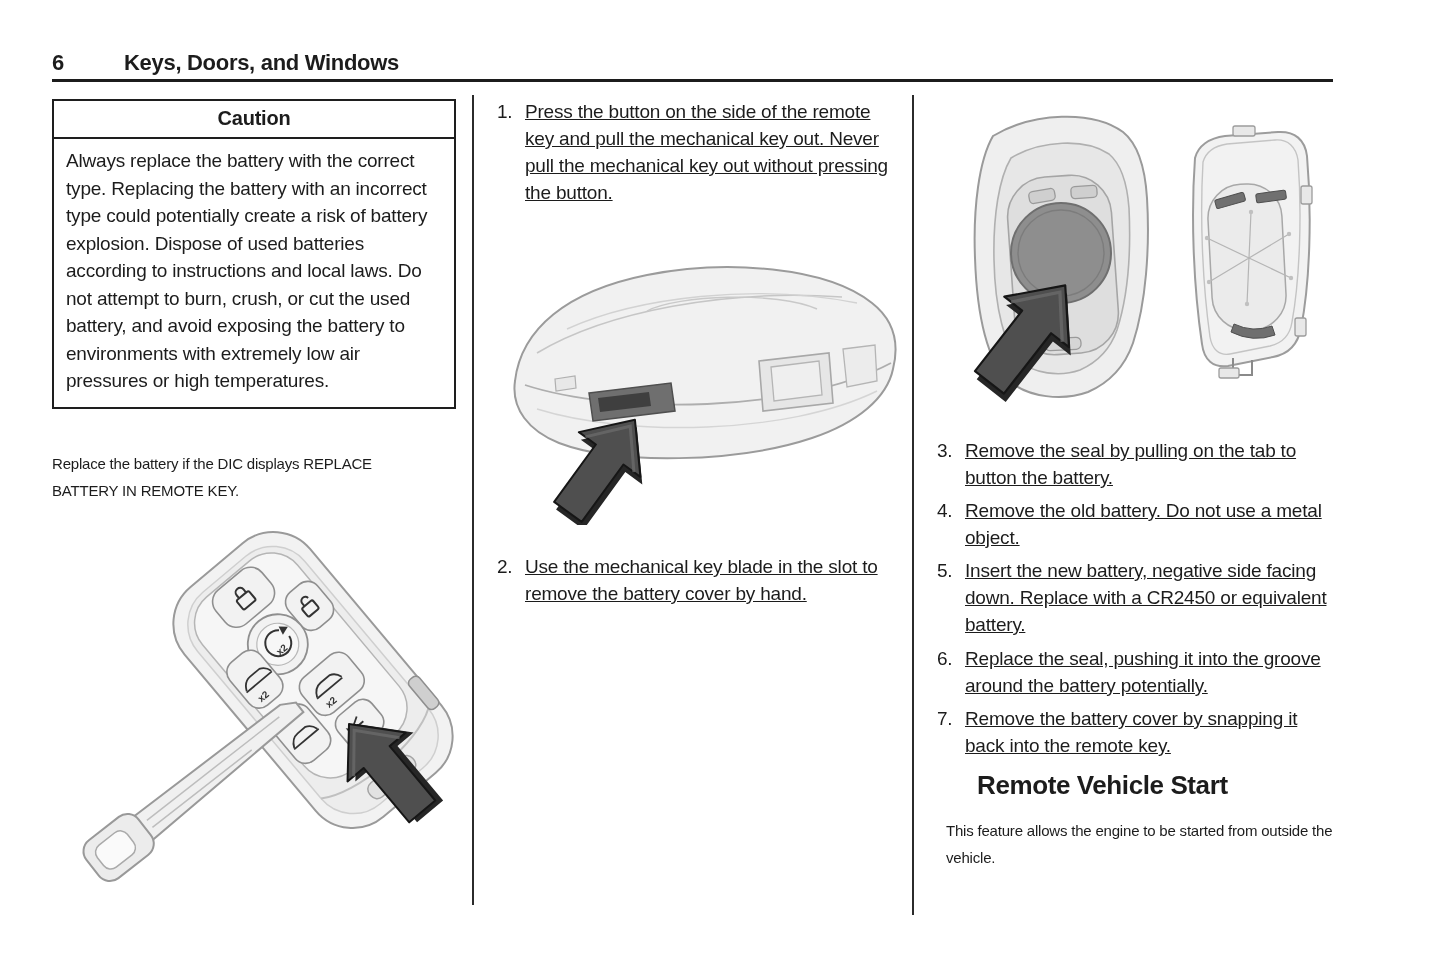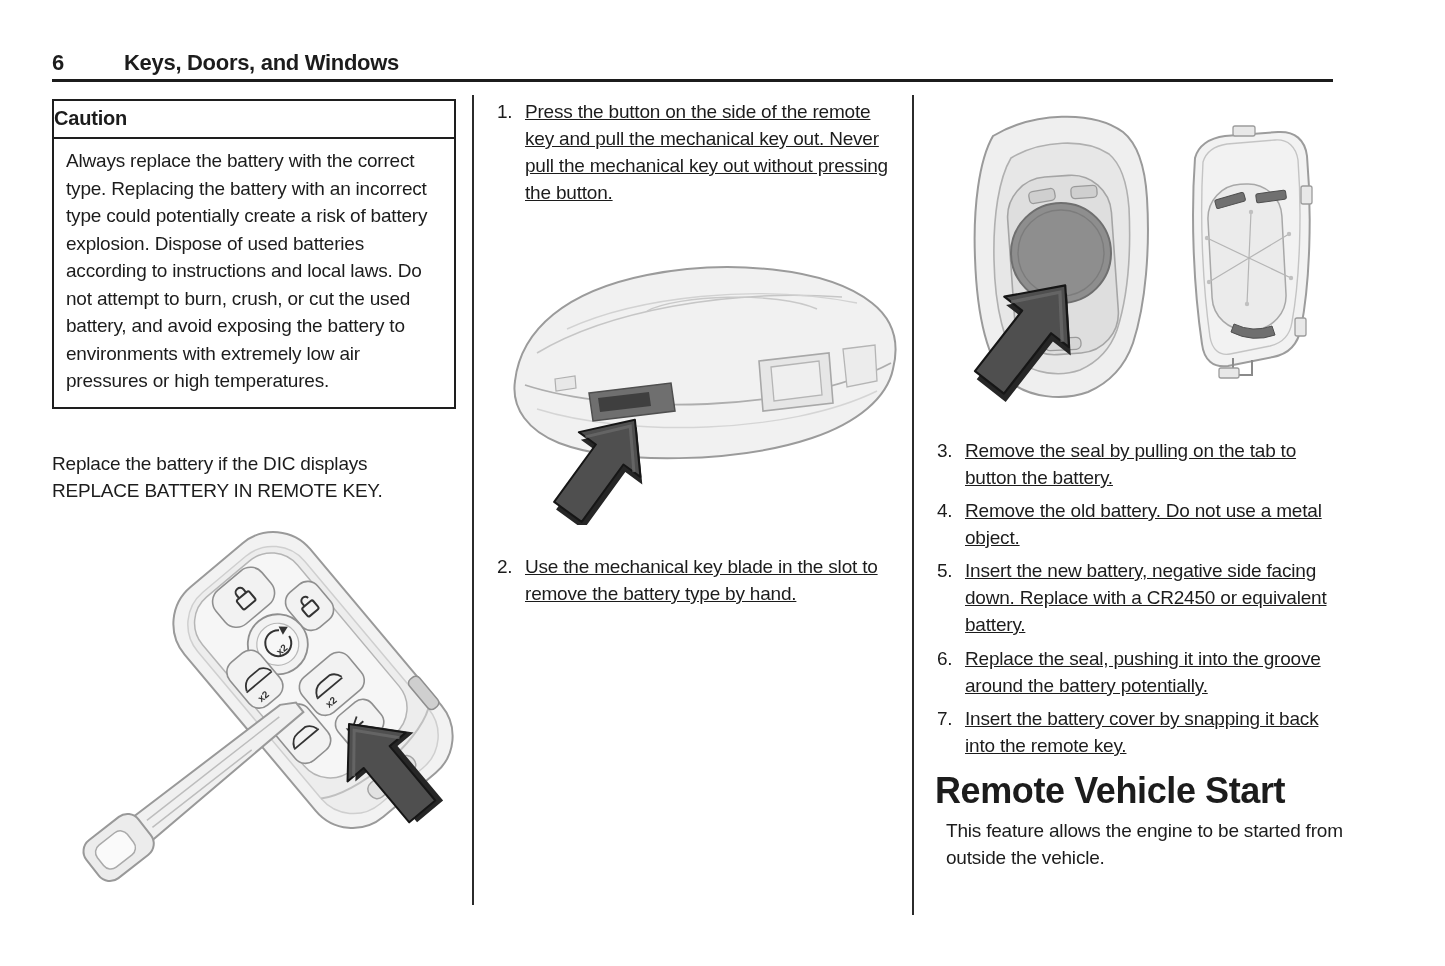--- a/index.html
+++ b/index.html
@@ -7,27 +7,27 @@
     width:1445px;height:966px;background:#ffffff;position:relative;
     font-family:"Liberation Sans", sans-serif;color:#1c1c1c;
     -webkit-font-smoothing:antialiased;
   }
   .abs{position:absolute;}
   .pagenum{left:52px;top:50px;font-size:22px;font-weight:bold;letter-spacing:-0.3px;}
   .chapter{left:124px;top:50px;font-size:22px;font-weight:bold;letter-spacing:-0.3px;text-align:center;}
   .headrule{left:52px;top:79px;width:1281px;height:3px;background:#1c1c1c;}
   .vdivider{width:2px;background:#2b2b2b;}
   .caution-box{left:52px;top:99px;width:404px;border:2px solid #1e1e1e;box-sizing:border-box;background:#fff;}
-  .caution-title{font-size:20px;font-weight:bold;text-align:left;padding:6px 0 7px 0;border-bottom:2px solid #1e1e1e;letter-spacing:-0.2px;}
+  .caution-title{font-size:20px;font-weight:bold;text-align:center;padding:6px 0 7px 0;border-bottom:2px solid #1e1e1e;letter-spacing:-0.2px;}
   .caution-body{font-size:19px;line-height:27.5px;padding:8px 20px 12px 12px;letter-spacing:-0.2px;}
-  .para{font-size:19px;line-height:27px;letter-spacing:-0.2px;}
+  .para{font-size:15px;line-height:27px;letter-spacing:-0.2px;}
   .step{display:flex;font-size:19px;line-height:27px;letter-spacing:-0.2px;}
   .step .num{width:28px;flex:none;}
   .step .txt{flex:1;text-decoration:underline;}
-  .rvs-heading{font-size:36px;font-weight:bold;letter-spacing:-0.4px;}
+  .rvs-heading{font-size:26px;font-weight:bold;letter-spacing:-0.4px;margin-left:42px;}
   svg{display:block;}
   svg text{font-family:"Liberation Sans", sans-serif;}
 </style>
 </head>
 <body>
 
 <svg width="0" height="0" style="position:absolute" aria-hidden="true">
   <defs>
     <g id="arrow3d">
       <polygon points="0,-56 38,-13 17,-13 17,58 -17,58 -17,-13 -38,-13" transform="translate(6,5)" fill="#262626"></polygon>
@@ -162,21 +162,21 @@
     <path d="M 58,146 l 20,-3 l 1,12 l -20,3 Z" fill="#e8e8e8" stroke="#b0b0b0" stroke-width="1.2"></path>
   </g>
 
   <g transform="translate(105,232) rotate(36)">
     <use href="#arrow3d"></use>
   </g>
 </svg>
 
 <div class="abs step" style="left:497px;top:553px;width:392px;">
   <span class="num">2.</span>
-  <span class="txt">Use the mechanical key blade in the slot to remove the battery type by hand.</span>
+  <span class="txt">Use the mechanical key blade in the slot to remove the battery cover by hand.</span>
 </div>
 
 <svg class="abs" style="left:933px;top:98px;" width="420" height="330" viewBox="0 0 420 330">
 
   <g>
     <path d="M 60,38 C 100,14 160,12 190,34 C 205,46 212,68 214,100 C 217,150 213,205 200,245
              C 192,268 178,284 155,294 C 130,303 95,300 75,282 C 55,264 44,220 42,160
              C 40,110 46,62 60,38 Z" fill="#efefef" stroke="#9a9a9a" stroke-width="2"></path>
     <path d="M 78,60 C 108,42 152,40 176,56 C 188,66 194,84 196,110 C 198,152 195,198 184,232
              C 177,252 165,264 147,272 C 127,279 100,276 86,262 C 72,248 62,212 61,162
@@ -236,17 +236,17 @@
 <div class="abs step" style="left:937px;top:557px;width:396px;">
   <span class="num">5.</span>
   <span class="txt">Insert the new battery, negative side facing down. Replace with a CR2450 or equivalent battery.</span>
 </div>
 <div class="abs step" style="left:937px;top:645px;width:396px;">
   <span class="num">6.</span>
   <span class="txt">Replace the seal, pushing it into the groove around the battery potentially.</span>
 </div>
 <div class="abs step" style="left:937px;top:705px;width:396px;">
   <span class="num">7.</span>
-  <span class="txt">Insert the battery cover by snapping it back into the remote key.</span>
+  <span class="txt">Remove the battery cover by snapping it back into the remote key.</span>
 </div>
 
 <div class="abs rvs-heading" style="left:935px;top:770px;">Remote Vehicle Start</div>
 <div class="abs para" style="left:946px;top:817px;width:400px;">This feature allows the engine to be started from outside the vehicle.</div>
 
 </body></html>

